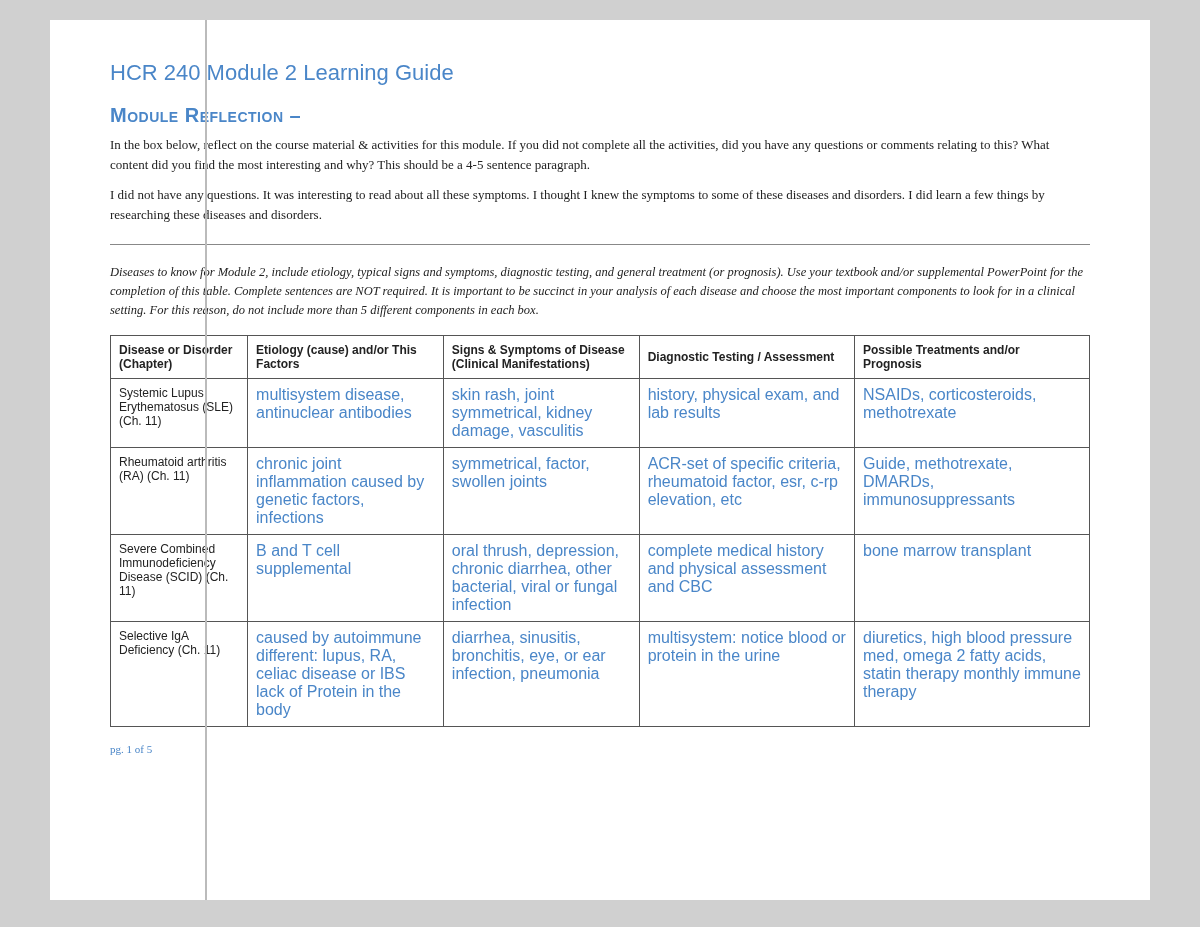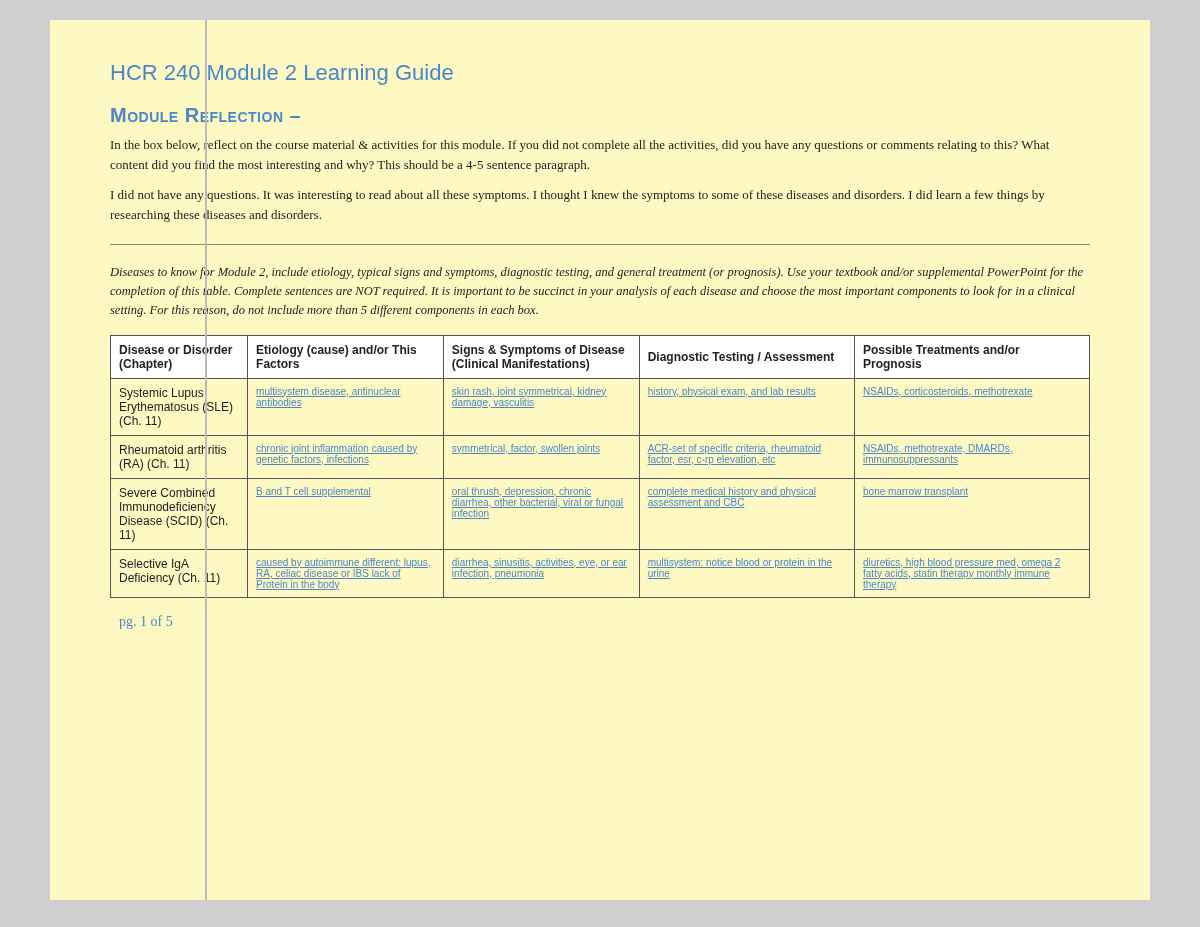--- a/index.html
+++ b/index.html
@@ -5,21 +5,21 @@
     * { box-sizing: border-box; margin: 0; padding: 0; }
     body {
       background: #d0d0d0;
       font-family: 'Times New Roman', Times, serif;
       font-size: 13px;
       color: #222;
     }
     .page {
       width: 1100px;
       min-height: 880px;
-      background: #fef9c3;
+      background: #ffffff;
       margin: 20px auto;
       padding: 40px 60px 40px 60px;
       position: relative;
     }
     .page-title {
       color: #4a86c8;
       font-family: Arial, sans-serif;
       font-size: 22px;
       font-weight: normal;
       margin-bottom: 18px;
@@ -78,28 +78,26 @@
     }
     td.disease-col {
       font-family: Arial, sans-serif;
       font-size: 12px;
       color: #222;
       font-weight: normal;
     }
     td.data-col {
       color: #4a86c8;
       font-family: Arial, sans-serif;
-      font-size: 10px;
-      text-decoration: underline;
+      font-size: 16px;
     }
     .footer-pg {
       margin-top: 16px;
-      font-size: 14px;
+      font-size: 11px;
       color: #4a86c8;
-      margin-left: 9px;
     }
     .left-bar {
       position: absolute;
       left: 155px;
       top: 0;
       width: 2px;
       height: 100%;
       background: #bbb;
     }
   </style>
@@ -139,33 +137,33 @@
           <td class="data-col">multisystem disease, antinuclear antibodies</td>
           <td class="data-col">skin rash, joint symmetrical, kidney damage, vasculitis</td>
           <td class="data-col">history, physical exam, and lab results</td>
           <td class="data-col">NSAIDs, corticosteroids, methotrexate</td>
         </tr>
         <tr>
           <td class="disease-col">Rheumatoid arthritis (RA) (Ch. 11)</td>
           <td class="data-col">chronic joint inflammation caused by genetic factors, infections</td>
           <td class="data-col">symmetrical, factor, swollen joints</td>
           <td class="data-col">ACR-set of specific criteria, rheumatoid factor, esr, c-rp elevation, etc</td>
-          <td class="data-col">NSAIDs, methotrexate, DMARDs, immunosuppressants</td>
+          <td class="data-col">Guide, methotrexate, DMARDs, immunosuppressants</td>
         </tr>
         <tr>
           <td class="disease-col">Severe Combined Immunodeficiency Disease (SCID) (Ch. 11)</td>
           <td class="data-col">B and T cell supplemental</td>
           <td class="data-col">oral thrush, depression, chronic diarrhea, other bacterial, viral or fungal infection</td>
           <td class="data-col">complete medical history and physical assessment and CBC</td>
           <td class="data-col">bone marrow transplant</td>
         </tr>
         <tr>
           <td class="disease-col">Selective IgA Deficiency (Ch. 11)</td>
           <td class="data-col">caused by autoimmune different: lupus, RA, celiac disease or IBS lack of Protein in the body</td>
-          <td class="data-col">diarrhea, sinusitis, activities, eye, or ear infection, pneumonia</td>
+          <td class="data-col">diarrhea, sinusitis, bronchitis, eye, or ear infection, pneumonia</td>
           <td class="data-col">multisystem: notice blood or protein in the urine</td>
           <td class="data-col">diuretics, high blood pressure med, omega 2 fatty acids, statin therapy monthly immune therapy</td>
         </tr>
       </tbody>
   </table>
 
   <div class="footer-pg">pg. 1 of 5</div>
 </div>
 
 </body></html>

